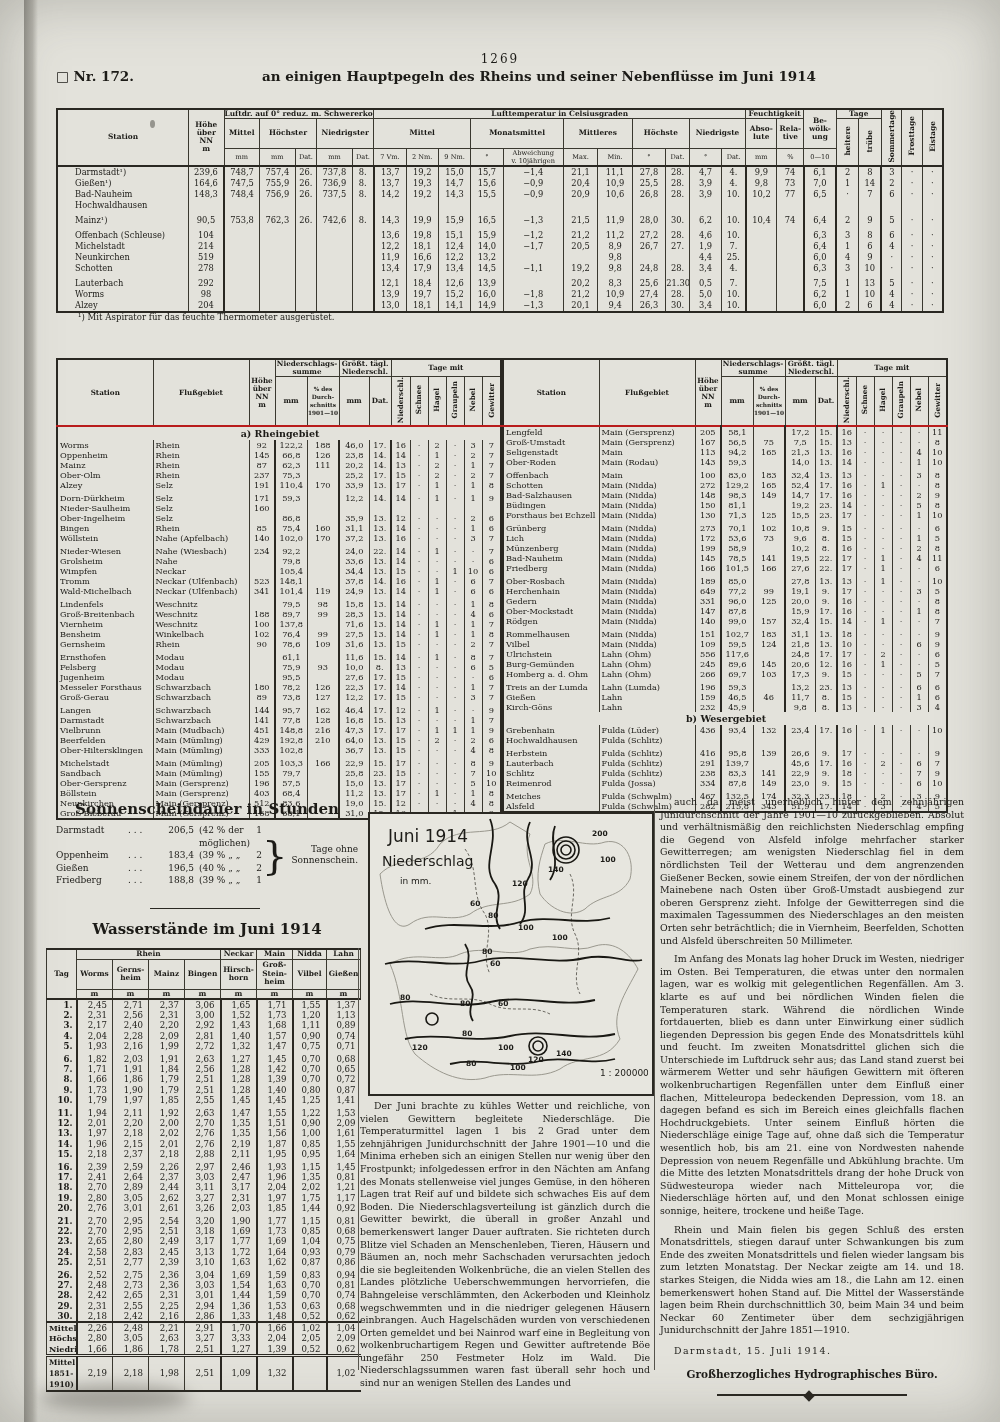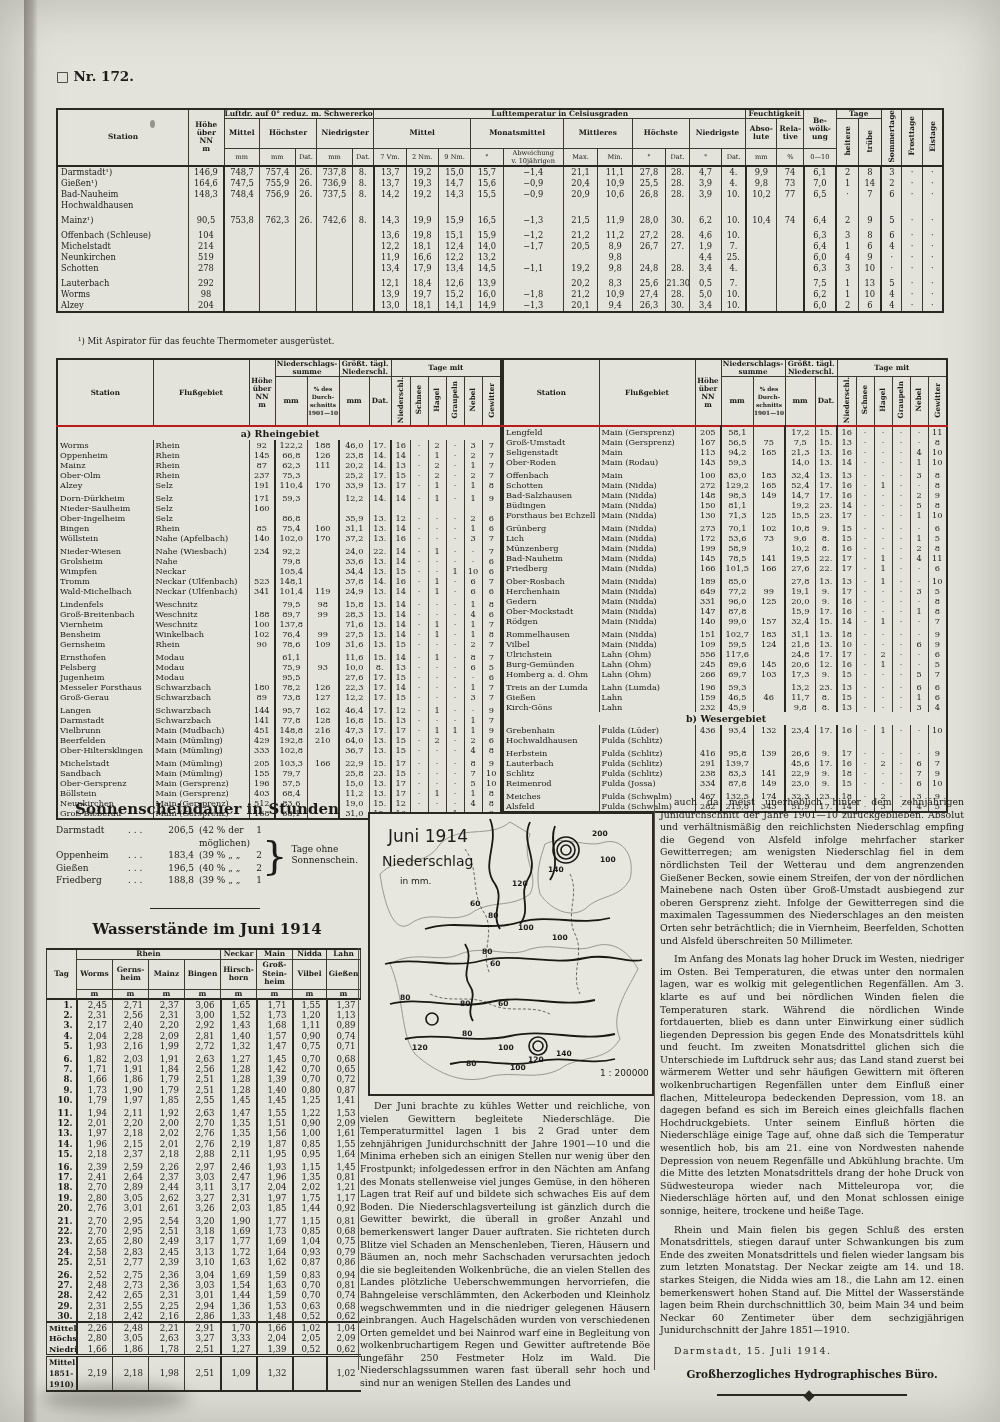--- a/index.html
+++ b/index.html
@@ -20,26 +20,26 @@
   table{border-collapse:collapse;table-layout:fixed;}
   th,td{padding:0;margin:0;overflow:hidden;white-space:nowrap;font-weight:normal;}
   .pre{white-space:pre-line;}
   .vert{writing-mode:vertical-rl;transform:rotate(180deg);display:inline-block;line-height:1;}
 
   
   .wx{position:absolute;top:108px;left:56px;width:888px;border:2px solid #2a2822;font-size:8.3px;}
   .wx th{font-size:7.4px;border:1px solid #3a382f;text-align:center;font-weight:bold;line-height:8px;}
   .wx .h3 th{font-size:6.6px;font-weight:normal;}
   .wx td{border-left:1px solid #3a382f;text-align:center;line-height:11px;height:11px;}
-  .wx td:first-child{text-align:left;padding-left:3px;}
+  .wx td:first-child{text-align:left;padding-left:17px;}
   .wx td:nth-child(3),.wx td:nth-child(8),.wx td:nth-child(19),.wx td:nth-child(21),
   .wx td:nth-child(22),.wx td:nth-child(24){border-left:2px solid #2a2822;}
   .wx tr.gap td{padding-top:4px;}
   .wx tbody{border-top:2px solid #2a2822;}
-  .footnote{position:absolute;top:336px;left:78px;font-size:8.6px;}
+  .footnote{position:absolute;top:312px;left:78px;font-size:8.6px;}
 
   .precip-title{position:absolute;top:336px;left:0;width:1000px;text-align:center;
         font-weight:bold;font-size:15px;}
 
   
   .pr{position:absolute;top:358px;border:2px solid #2a2822;font-size:8.2px;}
   .pr.left{left:56px;width:444px;}
   .pr.right{left:502px;width:444px;}
   .pr th{border:1px solid #3a382f;font-size:7.2px;text-align:center;font-weight:bold;line-height:8px;}
   .pr td{border-left:1px solid #3a382f;text-align:center;line-height:10px;height:10px;}
@@ -55,21 +55,21 @@
   .sunrows{display:flex;}
   .sunleft{flex:1;}
   .sunrow{display:flex;font-size:9px;line-height:12.5px;}
   .sunrow .nm{width:72px;}
   .sunrow .dots{width:26px;overflow:hidden;}
   .sunrow .val{width:40px;text-align:right;}
   .sunrow .pct{flex:1;padding-left:5px;}
   .sunrow .ct{width:12px;text-align:right;}
   .sunbrace{display:flex;align-items:center;}
   .brace{font-size:40px;font-weight:200;line-height:40px;}
-  .bracenote{font-size:9px;line-height:11px;padding-left:4px;}
+  .bracenote{font-size:9px;line-height:11px;padding-left:4px;text-align:right;}
   .divider{position:absolute;top:908px;left:150px;width:110px;border-top:1px solid #2a2822;}
   .water-title{position:absolute;top:920px;left:56px;width:302px;text-align:center;
         font-weight:bold;font-size:15px;}
 
   
   .wt{position:absolute;top:948px;left:46px;width:314px;border-top:2px solid #2a2822;
       border-bottom:2px solid #2a2822;font-size:8.6px;}
   .wt th{border:1px solid #3a382f;font-size:7.4px;text-align:center;font-weight:bold;line-height:8.5px;}
   .wt td{border-left:1px solid #3a382f;text-align:right;padding-right:5px;line-height:10.2px;height:10.2px;}
   .wt td:first-child{text-align:right;padding-right:3px;font-weight:bold;}
@@ -105,23 +105,25 @@
         background:#2a2822;transform:rotate(45deg);}
 </style>
 </head>
 <body>
 
 <div class="page">
   <div class="edge-left"></div>
   <div class="smudge"></div>
   <div class="speck" style="left:150px;top:120px;width:5px;height:8px;"></div>
 
+  <div class="pagenum">1269</div>
 
   <div class="doctitle">
     <span class="prefix">□ Nr. 172.</span>
+    <div>an einigen Hauptpegeln des Rheins und seiner Nebenflüsse im Juni 1914</div>
   </div>
 
   <table class="wx">
     <colgroup>
       <col style="width:122px">
         <col style="width:33px">
       <col style="width:33px">
         <col style="width:33px">
         <col style="width:20px">
         <col style="width:33px">
@@ -199,21 +201,21 @@
         <th>°</th>
         <th>Dat.</th>
         <th>mm</th>
         <th>%</th>
         <th>0—10</th>
       </tr>
     </thead>
     <tbody>
         <tr>
           <td>Darmstadt¹)</td>
-          <td>146,9</td>
+          <td>239,6</td>
           <td>748,7</td>
           <td>757,4</td>
           <td>26.</td>
           <td>737,8</td>
           <td>8.</td>
           <td>13,7</td>
           <td>19,2</td>
           <td>15,0</td>
           <td>15,7</td>
           <td>−1,4</td>

